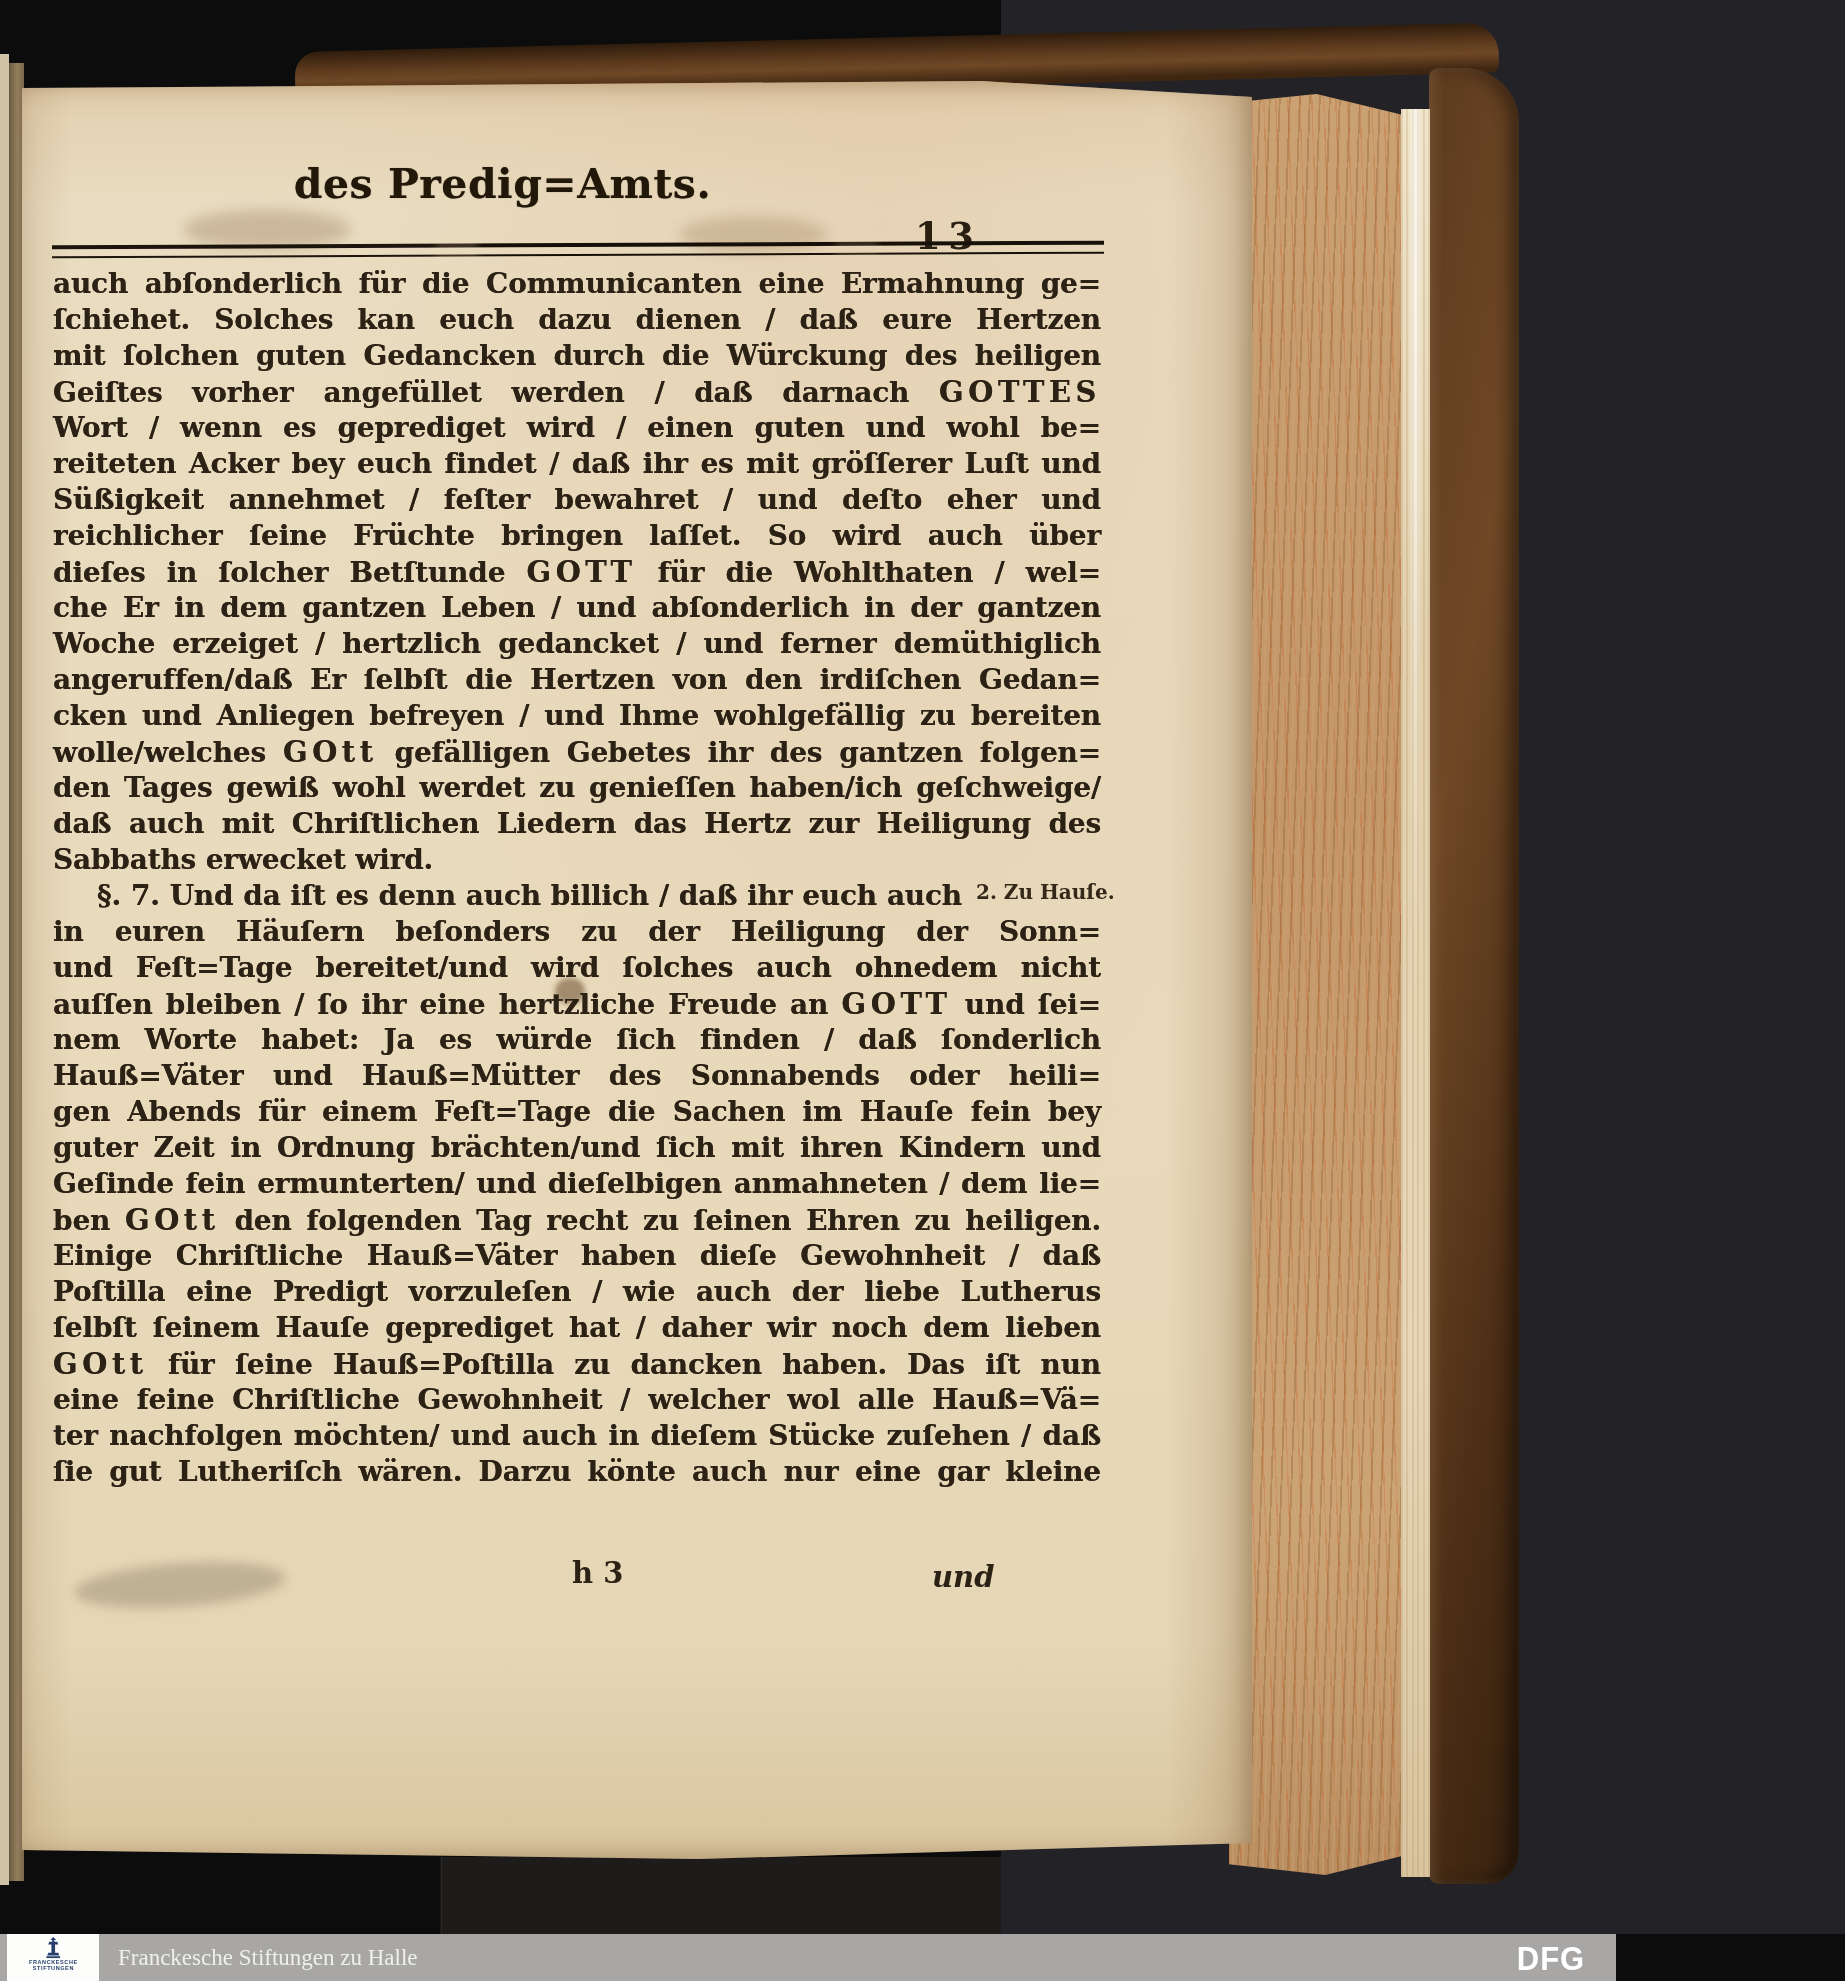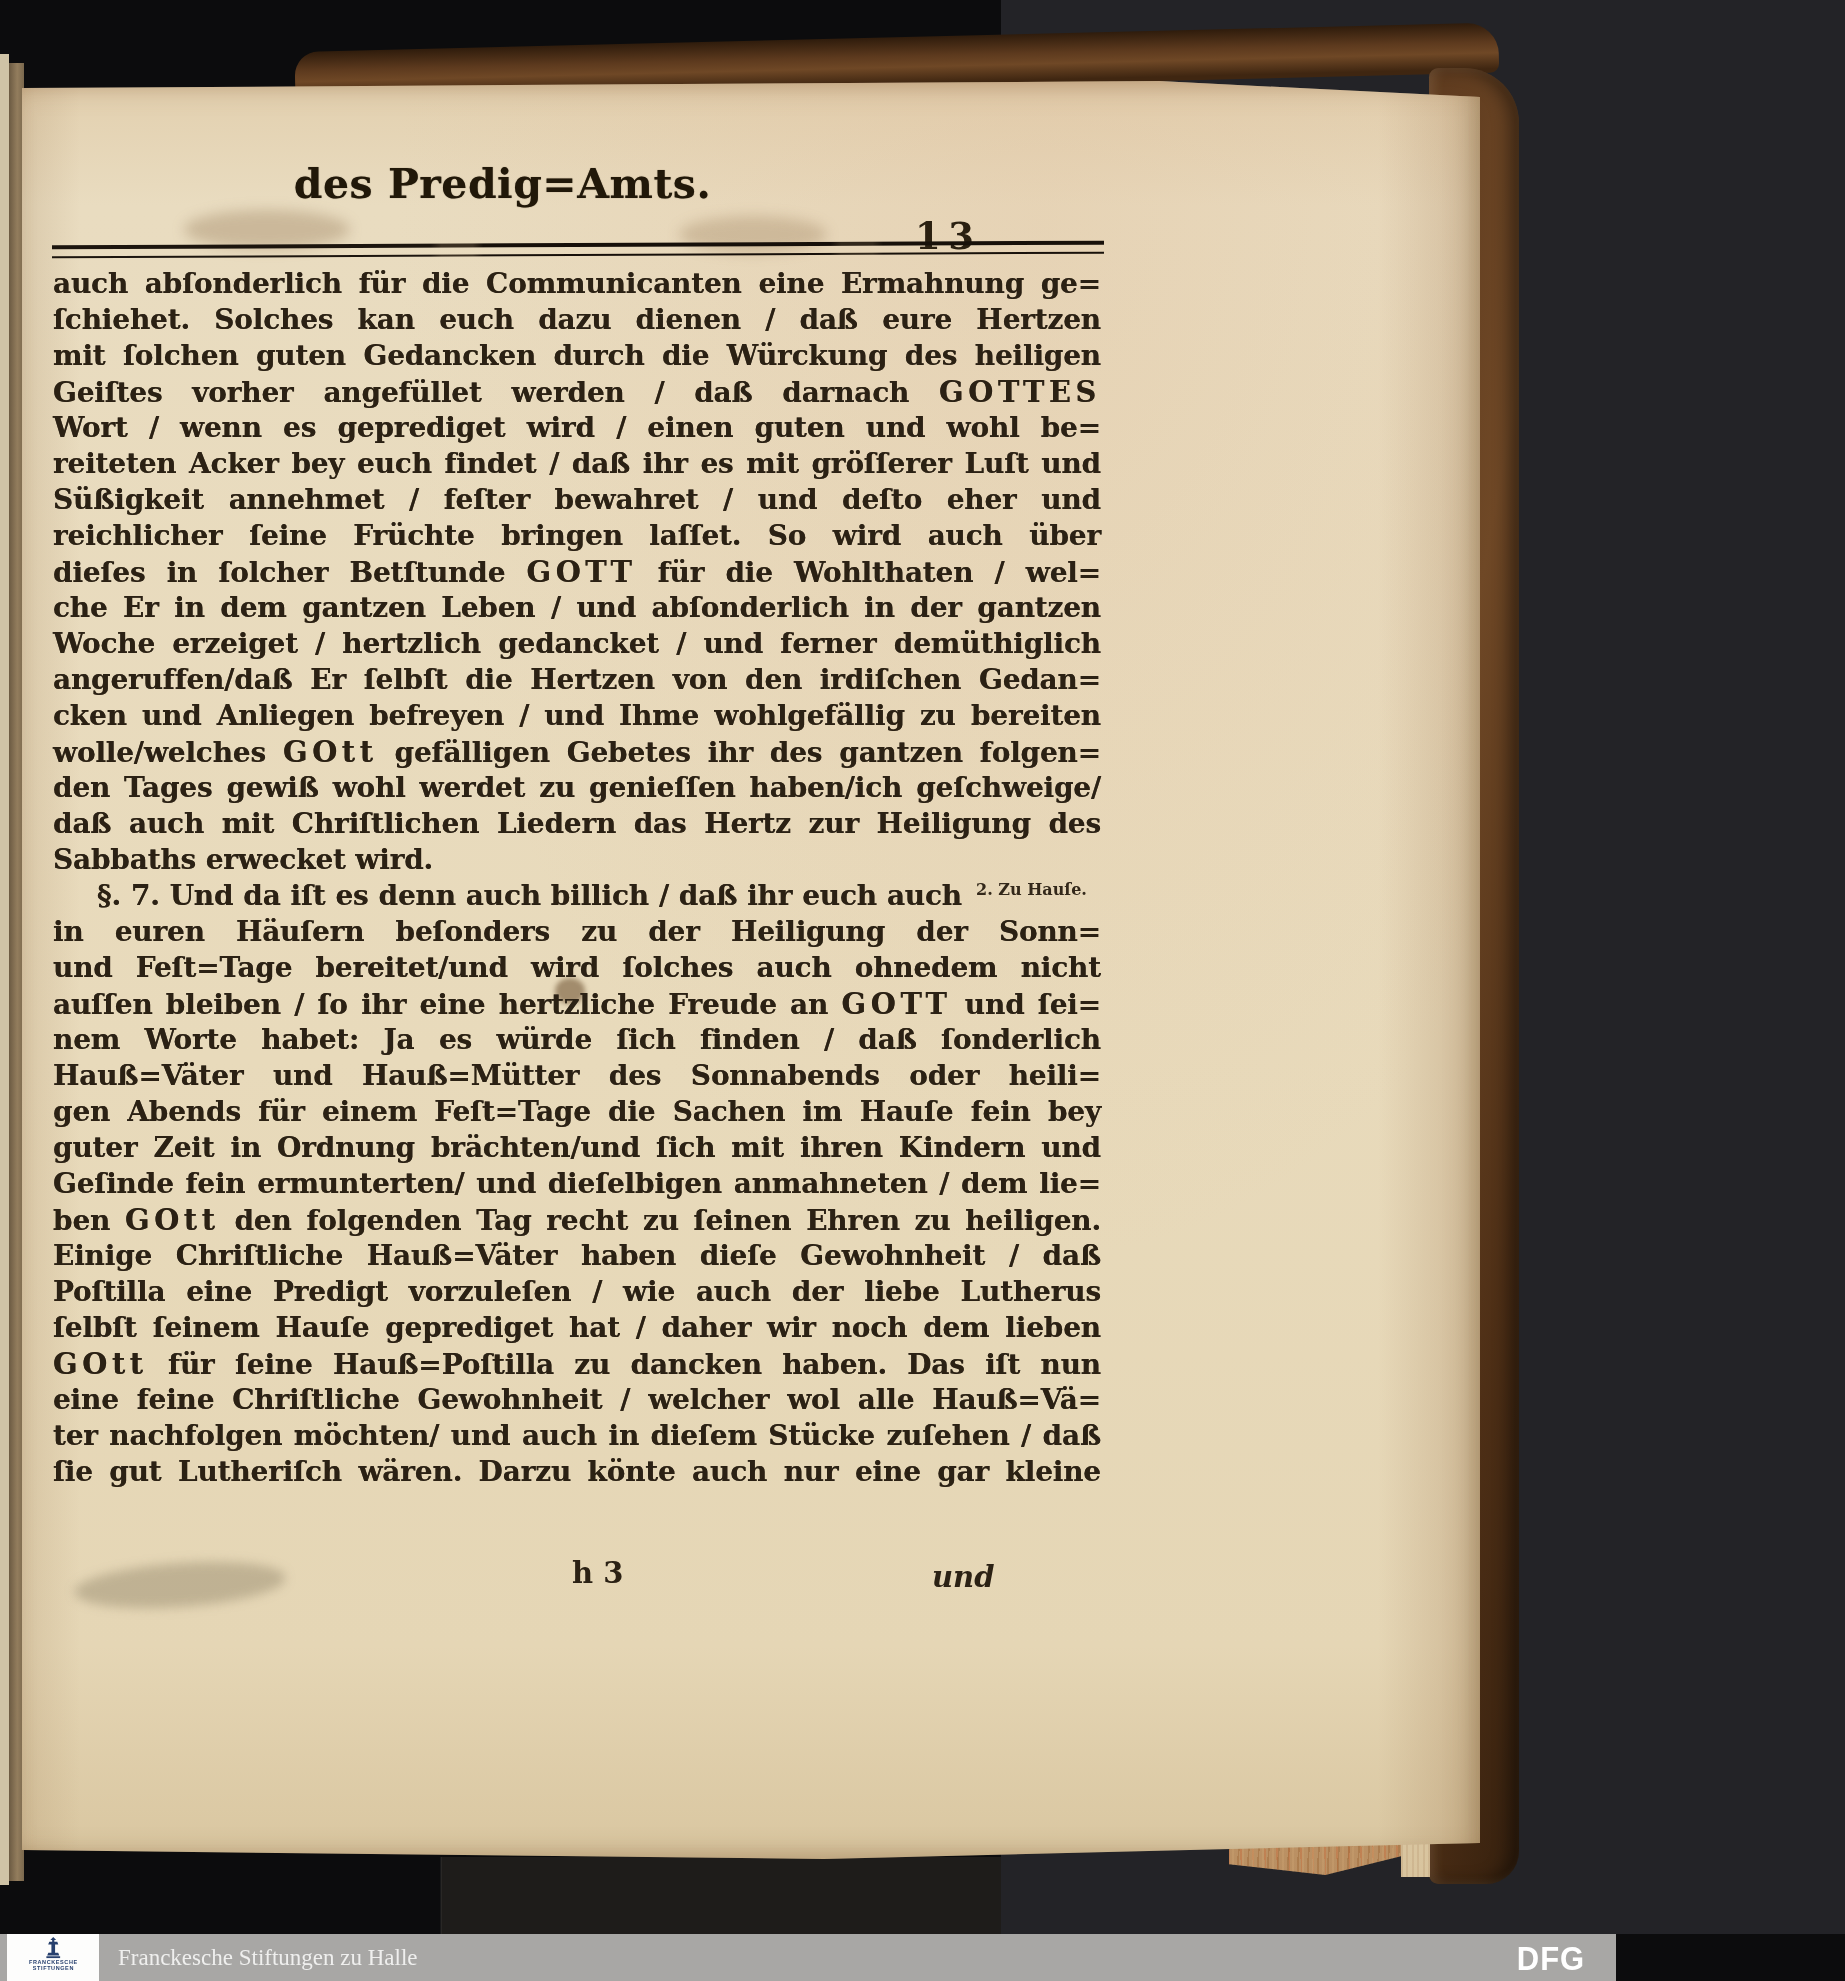--- a/index.html
+++ b/index.html
@@ -29,49 +29,49 @@
     background:
       radial-gradient(ellipse at 50% 11%, rgba(255,255,255,0.75), rgba(255,255,255,0) 32%),
       repeating-linear-gradient(90deg, rgba(160,120,80,0.18) 0 1.8px, rgba(0,0,0,0) 1.8px 5.5px),
       linear-gradient(180deg,#f0e5ca,#e2d0ac 30%,#e7d7b7 70%,#d8c49e);}
   
   .gutter-outer{position:absolute;left:0;top:54px;width:9.2px;height:1831px;background:#cfc3a6;}
   .gutter-inner{position:absolute;left:9.2px;top:63px;width:14.8px;height:1818px;
     background:linear-gradient(90deg,#6b5a42,#937d5d 55%,#7a684d);}
 
   
-  .page{position:absolute;left:22px;top:81px;width:1458px;height:1778px;
+  .page{position:absolute;left:22px;top:81px;width:1222px;height:1778px;
     clip-path:polygon(0 0.4%,78% 0,100% 0.9%,100% 99.1%,55% 100%,0 99.5%);
     background:
       radial-gradient(ellipse at 70% 8%, rgba(222,185,150,0.25), rgba(0,0,0,0) 45%),
       linear-gradient(90deg, rgba(150,115,75,0.18), rgba(0,0,0,0) 4%, rgba(0,0,0,0) 93%, rgba(150,110,70,0.30)),
       linear-gradient(180deg,#e2cfae 0%,#e9dcc0 7%,#e8dabb 55%,#e5d6b5 88%,#d9c6a0 100%);
     box-shadow:inset 0 20px 28px -18.5px rgba(140,100,60,0.55),
                inset 0 -20px 26px -16.6px rgba(130,95,55,0.45),
                inset -24px 0 31px -20px rgba(120,90,50,0.45);
-    color:#2b2114;}
+    color:#2b2114;padding-left:8px;}
   .running-title{position:absolute;left:268px;top:79px;width:425px;text-align:center;
     font-size:41px;font-weight:700;letter-spacing:0.5px;color:#211809;
     text-shadow:0 0 0.9px rgba(40,28,12,0.6);}
   .page-number{position:absolute;left:893px;top:89px;font-size:37px;font-weight:700;
     letter-spacing:7.4px;color:#2a2011;margin-top:44px;}
   .head-rule{position:absolute;left:29.5px;width:1052px;transform:rotate(-0.25deg);
     background:linear-gradient(90deg,#1c150e 0 36%,#3a2f22 37% 40%,#160f09 41% 74%,#32281b 75% 78%,#18110a 79% 100%);}
   .rule-a{top:162px;height:3.7px;}
   .rule-b{top:173px;height:2.3px;}
 
   .body-text{position:absolute;left:31px;top:185px;width:1048px;font-size:28px;font-weight:700;
     letter-spacing:-0.2px;color:#2b2114;text-shadow:0 0 0.5px rgba(43,33,20,0.7);}
   .bline{height:36px;line-height:36px;white-space:nowrap;
     text-align:justify;text-align-last:justify;}
   .bline.short{text-align:center;text-align-last:left;}
   .bline.sect{width:909px;text-indent:44px;}
   .divine{letter-spacing:4.6px;font-size:103%;}
 
-  .margin-note{position:absolute;left:954px;top:799px;font-size:16px;font-weight:700;
+  .margin-note{position:absolute;left:954px;top:799px;font-size:20px;font-weight:700;
     white-space:nowrap;color:#33281a;}
   .signature-mark{position:absolute;left:550px;top:1475px;font-size:29px;font-weight:700;color:#2b2114;}
   .catchword{position:absolute;left:910px;top:1479px;font-size:29px;font-weight:700;color:#2b2114;font-style:italic;}
 
   
   .smudge{position:absolute;border-radius:50%;}
   .sm1{left:162px;top:129px;width:166px;height:39px;background:rgba(124,94,56,0.28);filter:blur(6.5px);}
   .sm2{left:657px;top:135px;width:148px;height:37px;background:rgba(124,94,56,0.24);filter:blur(6.5px);}
   .sm3{left:533px;top:897px;width:29.5px;height:26px;background:rgba(92,62,30,0.5);filter:blur(2.8px);}
   .sm4{left:52px;top:1482px;width:212px;height:44px;background:rgba(95,82,58,0.28);filter:blur(5.5px);transform:rotate(-4deg);}

